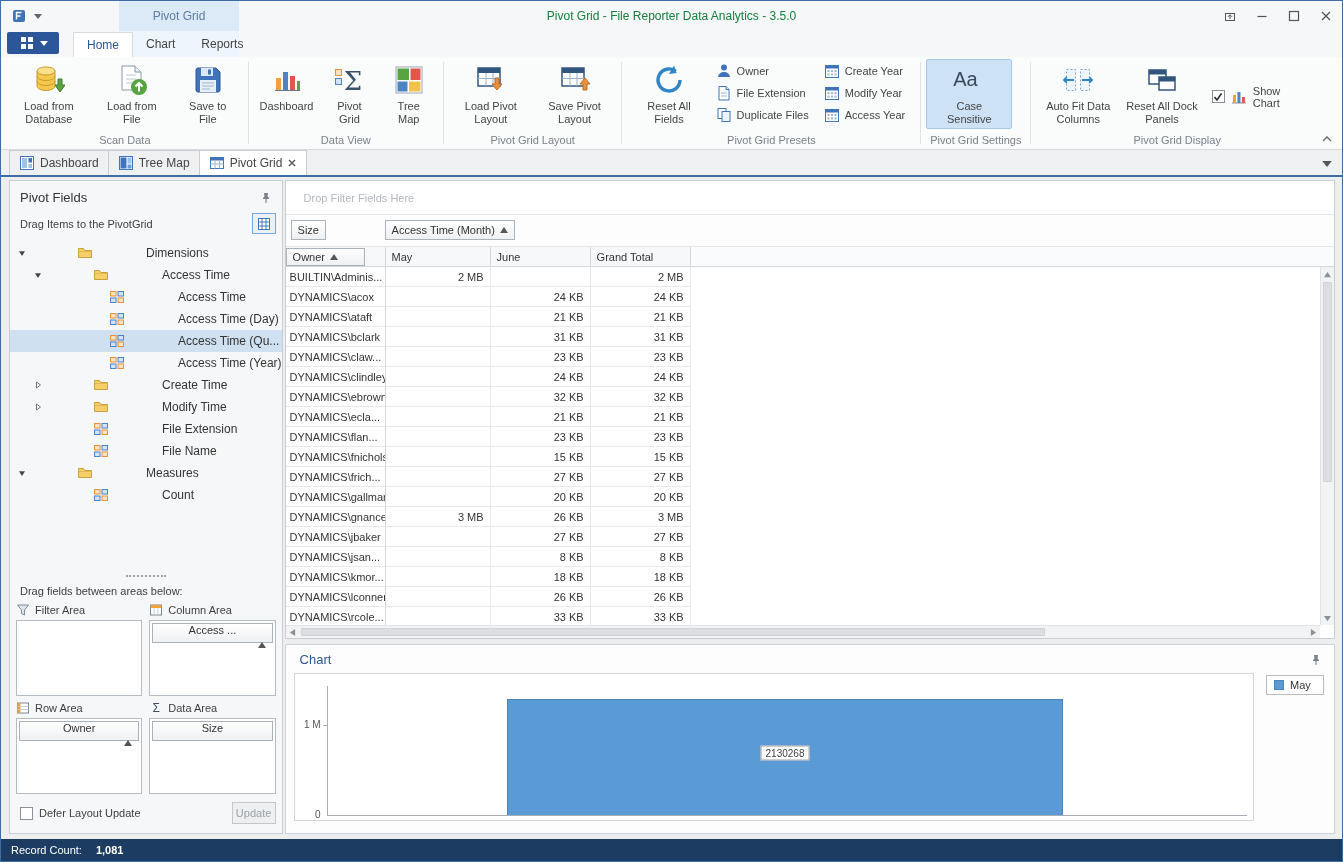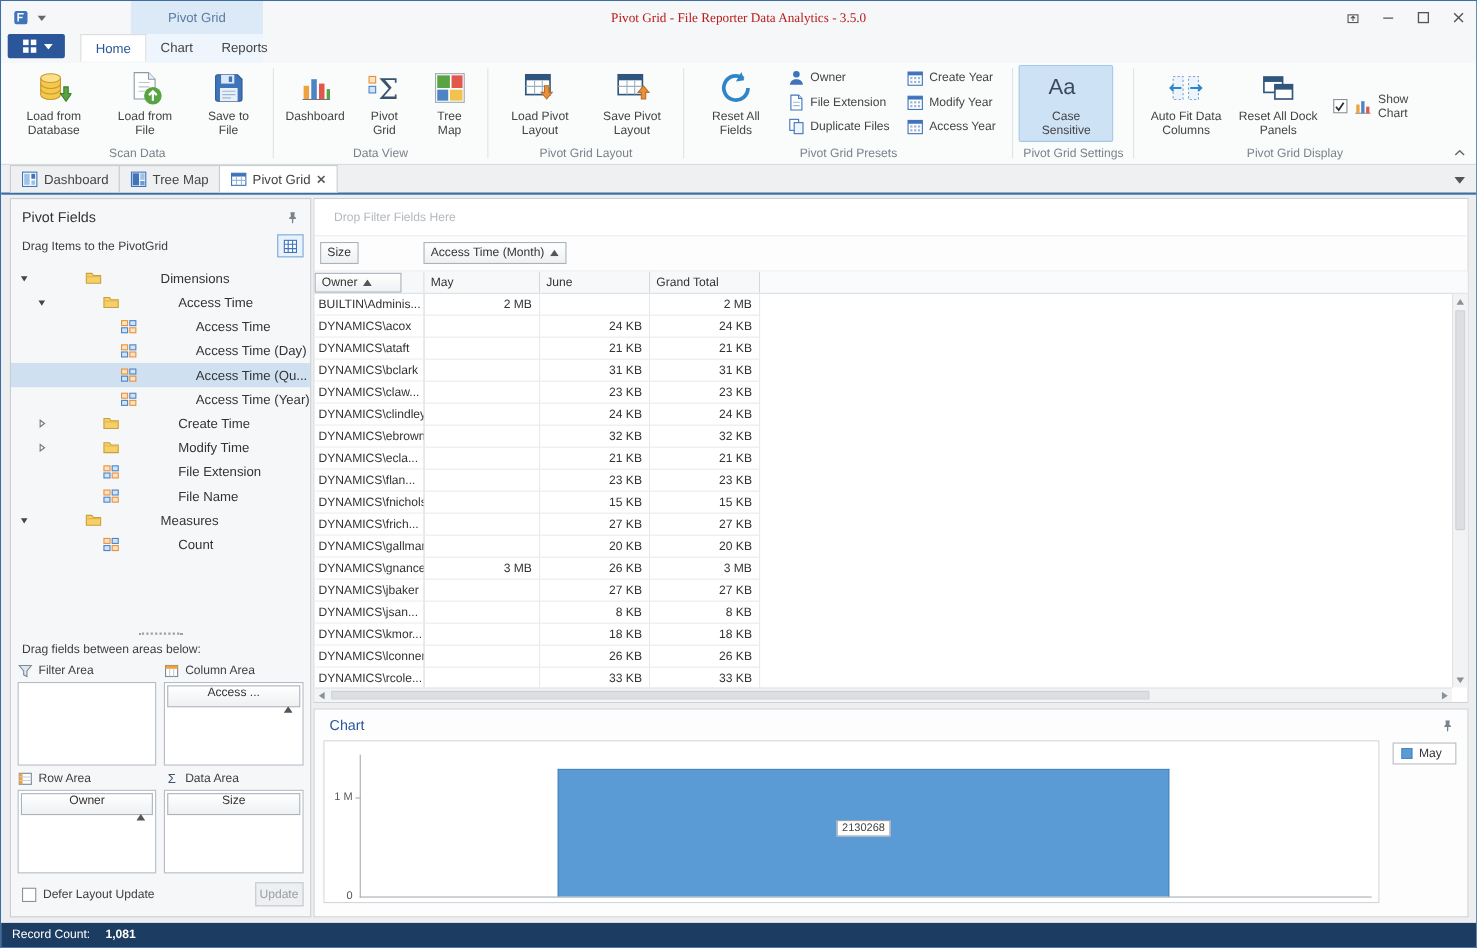--- a/index.html
+++ b/index.html
@@ -4,26 +4,26 @@
 <style>
 *{margin:0;padding:0;box-sizing:border-box;}
 html,body{width:1343px;height:862px;}
 body{font-family:"Liberation Sans",sans-serif;background:#9aa2aa;font-size:12px;color:#333;}
 .window{width:1343px;height:862px;border:1px solid #3a6ea5;display:flex;flex-direction:column;background:#f2f3f4;overflow:hidden;}
 
 
 .titlebar{flex:0 0 30px;background:#f6f7f8;position:relative;display:flex;align-items:center;}
 .qat{display:flex;align-items:center;gap:7px;padding-left:10px;position:relative;z-index:2;}
 .ctx-hdr{position:absolute;left:118px;top:0;width:120px;height:30px;background:#dce9f7;color:#5b7da3;font-size:12px;display:flex;align-items:center;justify-content:center;}
-.title-text{position:absolute;left:0;right:0;top:0;height:30px;display:flex;align-items:center;justify-content:center;font-size:12px;color:#b91c1c;pointer-events:none;font-family:Liberation Serif, serif;}
+.title-text{position:absolute;left:0;right:0;top:0;height:30px;display:flex;align-items:center;justify-content:center;font-size:12px;color:#15803d;pointer-events:none;}
 .win-buttons{margin-left:auto;display:flex;align-items:center;height:100%;position:relative;z-index:2;}
 .win-btn{width:32px;height:100%;display:flex;align-items:center;justify-content:center;}
 
 
-.tabrow{flex:0 0 26px;background:#f6f7f8;display:flex;align-items:flex-start;padding-left:6px;position:relative;}
+.tabrow{flex:0 0 26px;background:#f6f7f8;display:flex;align-items:center;padding-left:6px;position:relative;}
 .ctx-bg{position:absolute;left:118px;width:120px;top:0;bottom:0;background:#eef5fc;}
 .app-btn{width:52px;height:22px;margin:0 14px 2px 0;background:#2b579a;border-radius:2px;display:flex;align-items:center;justify-content:center;gap:5px;position:relative;z-index:1;color:#fff;}
 .rtab{position:relative;z-index:1;height:25px;padding:5px 13px 0;font-size:12px;color:#444;}
 .rtab.active{background:#fff;border:1px solid #d9dcdf;border-bottom:0;color:#2b579a;}
 
 
 .ribbon{flex:0 0 93px;background:#fafbfb;border-bottom:1px solid #d9dcdf;position:relative;padding:2px 22px 0 4px;}
 .rb-groups{display:flex;height:100%;align-items:stretch;}
 .rb-group{display:flex;flex-direction:column;padding:0 2px;}
 .rb-items{display:flex;align-items:flex-start;flex:1;}

